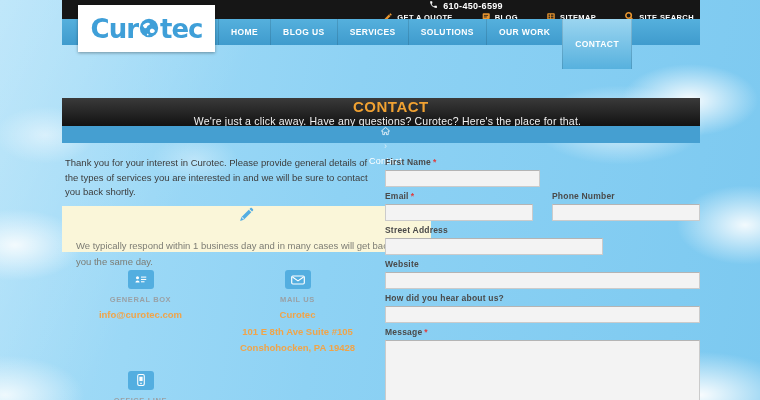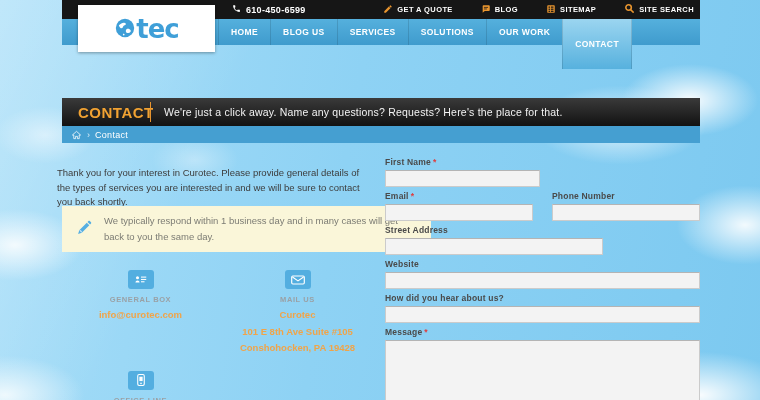--- a/index.html
+++ b/index.html
@@ -10,21 +10,21 @@
       radial-gradient(ellipse 95px 50px at 690px 100px, rgba(255,255,255,.95), rgba(255,255,255,0) 72%),
       radial-gradient(ellipse 120px 55px at 620px 125px, rgba(255,255,255,.75), rgba(255,255,255,0) 72%),
       radial-gradient(ellipse 95px 55px at 745px 225px, rgba(255,255,255,.9), rgba(255,255,255,0) 72%),
       radial-gradient(ellipse 130px 60px at 700px 395px, rgba(255,255,255,.95), rgba(255,255,255,0) 72%),
       radial-gradient(ellipse 95px 50px at 15px 245px, rgba(255,255,255,.85), rgba(255,255,255,0) 72%),
       radial-gradient(ellipse 70px 40px at 45px 135px, rgba(255,255,255,.5), rgba(255,255,255,0) 72%),
       radial-gradient(ellipse 60px 35px at 195px 160px, rgba(255,255,255,.35), rgba(255,255,255,0) 72%),
       radial-gradient(ellipse 110px 55px at 5px 395px, rgba(255,255,255,.8), rgba(255,255,255,0) 72%),
       linear-gradient(100deg,#a8def8 0%,#8ed2f4 45%,#7cc9f0 100%);
   }
-  .abs{position:absolute;}
+  .abs{position:absolute;flex-direction:column;}
   
   .topbar{left:62px;top:0;width:638px;height:19px;background:#161616;display:flex;align-items:center;}
   .topbar .phone{margin-left:170px;display:flex;align-items:center;gap:5px;color:#fff;
     font-size:9px;font-weight:bold;letter-spacing:.3px;text-decoration:none;}
   .quicklinks{margin-left:auto;margin-right:6px;display:flex;align-items:center;gap:28px;}
   .qlink{display:flex;align-items:center;gap:4px;color:#fff;font-size:7.5px;font-weight:bold;
     letter-spacing:.4px;text-decoration:none;cursor:pointer;}
   .navbar{left:62px;top:19px;width:638px;height:26px;
     background:linear-gradient(#55b0dd,#3f9bcd);display:flex;}
   .nav-items{display:flex;margin-left:156px;height:26px;}
@@ -42,21 +42,21 @@
     display:flex;align-items:center;}
   .banner-title{width:72px;padding-left:16px;color:#f1a232;font-size:15px;font-weight:bold;letter-spacing:.5px;}
   .banner-div{width:1px;height:20px;background:#e8952f;}
   .banner-msg{margin-left:13px;color:#f2f2f2;font-size:10.5px;letter-spacing:.2px;}
   .crumbbar{left:62px;top:126px;width:638px;height:17px;background:#459fd1;
     display:flex;align-items:center;padding-left:9px;box-sizing:border-box;gap:5px;}
   .crumb-sep{color:#d8ecf7;font-size:9px;}
   .crumb-cur{color:#fff;font-size:9px;letter-spacing:.3px;}
   .crumb-home{display:flex;align-items:center;cursor:pointer;}
   
-  .intro{left:57px;top:156px;width:312px;font-size:9.5px;line-height:1.55;color:#3c3c3c;margin-top:10px;}
+  .intro{left:65px;top:156px;width:312px;font-size:9.5px;line-height:1.55;color:#3c3c3c;}
   .notebox{left:62px;top:206px;width:369px;height:46px;background:#faf6d9;
     display:flex;align-items:center;box-sizing:border-box;padding:0 14px;gap:11px;}
   .notetext{font-size:9.5px;line-height:1.7;color:#7c7c74;}
   .infogrid{left:62px;top:270px;width:314px;display:grid;grid-template-columns:1fr 1fr;row-gap:14px;}
   .infoitem{text-align:center;}
   .ci-icon{width:26px;height:19px;margin:0 auto;background:#53aee0;border-radius:3px;
     display:flex;align-items:center;justify-content:center;}
   .ci-label{margin-top:6px;font-size:7.5px;color:#9aa1a6;letter-spacing:.6px;font-weight:bold;}
   .ci-lines{margin-top:3px;font-size:9.5px;color:#f0a449;line-height:1.75;font-weight:bold;}
   .ci-lines .lnk{cursor:pointer;}
@@ -130,32 +130,33 @@
     <div class="nav-item">BLOG US</div>
     <div class="nav-item">SERVICES</div>
     <div class="nav-item">SOLUTIONS</div>
     <div class="nav-item">OUR WORK</div>
     <div class="nav-item active">CONTACT</div>
   </div>
 </div>
 
 <div class="abs logobox">
   <div class="logotext">
+    <span>Cur</span>
     <span><svg width="20" height="20" viewBox="0 0 24 24">
           <circle cx="12" cy="12" r="11" fill="#3f9fd8"></circle>
           <path fill="#fff" d="M5 8.5c2-1.2 3.8-3.3 6.8-2.6 1.2.3 1.9 1.4.8 2.3-1 .8-2.9 1-3 2.7-.1 1.2-2 2-3 1S4 9.3 5 8.5zM13.8 13.5c1.8-1 4.1-.3 5.1 1.6.6 1.1-.9 3-2.8 3s-3.1-1-3.1-2 .1-2 .8-2.6zM9.5 19.2c.9-.5 2-.1 2 .9s-1.9 1-2 .1c0-.3 0-.8 0-1z"></path>
         </svg></span>
     <span>tec</span>
   </div>
 </div>
 
 <div class="abs banner">
   <div class="banner-title">CONTACT</div>
   <div class="banner-div"></div>
-  <div class="banner-msg">We're just a click away. Name any questions? Requests? Here's the place for that.</div>
+  <div class="banner-msg">We're just a click away. Have any questions? Curotec? Here's the place for that.</div>
 </div>
 
 <div class="abs crumbbar">
   <span class="crumb-home">
       <svg width="11" height="10" viewBox="0 0 24 22">
         <path d="M12 3l9 8h-3v8h-4v-5h-4v5H6v-8H3z" fill="none" stroke="#fff" stroke-width="1.7" stroke-linejoin="round"></path>
       </svg>
     </span>
   <span class="crumb-sep">›</span>
   <span class="crumb-cur">Contact</span>

